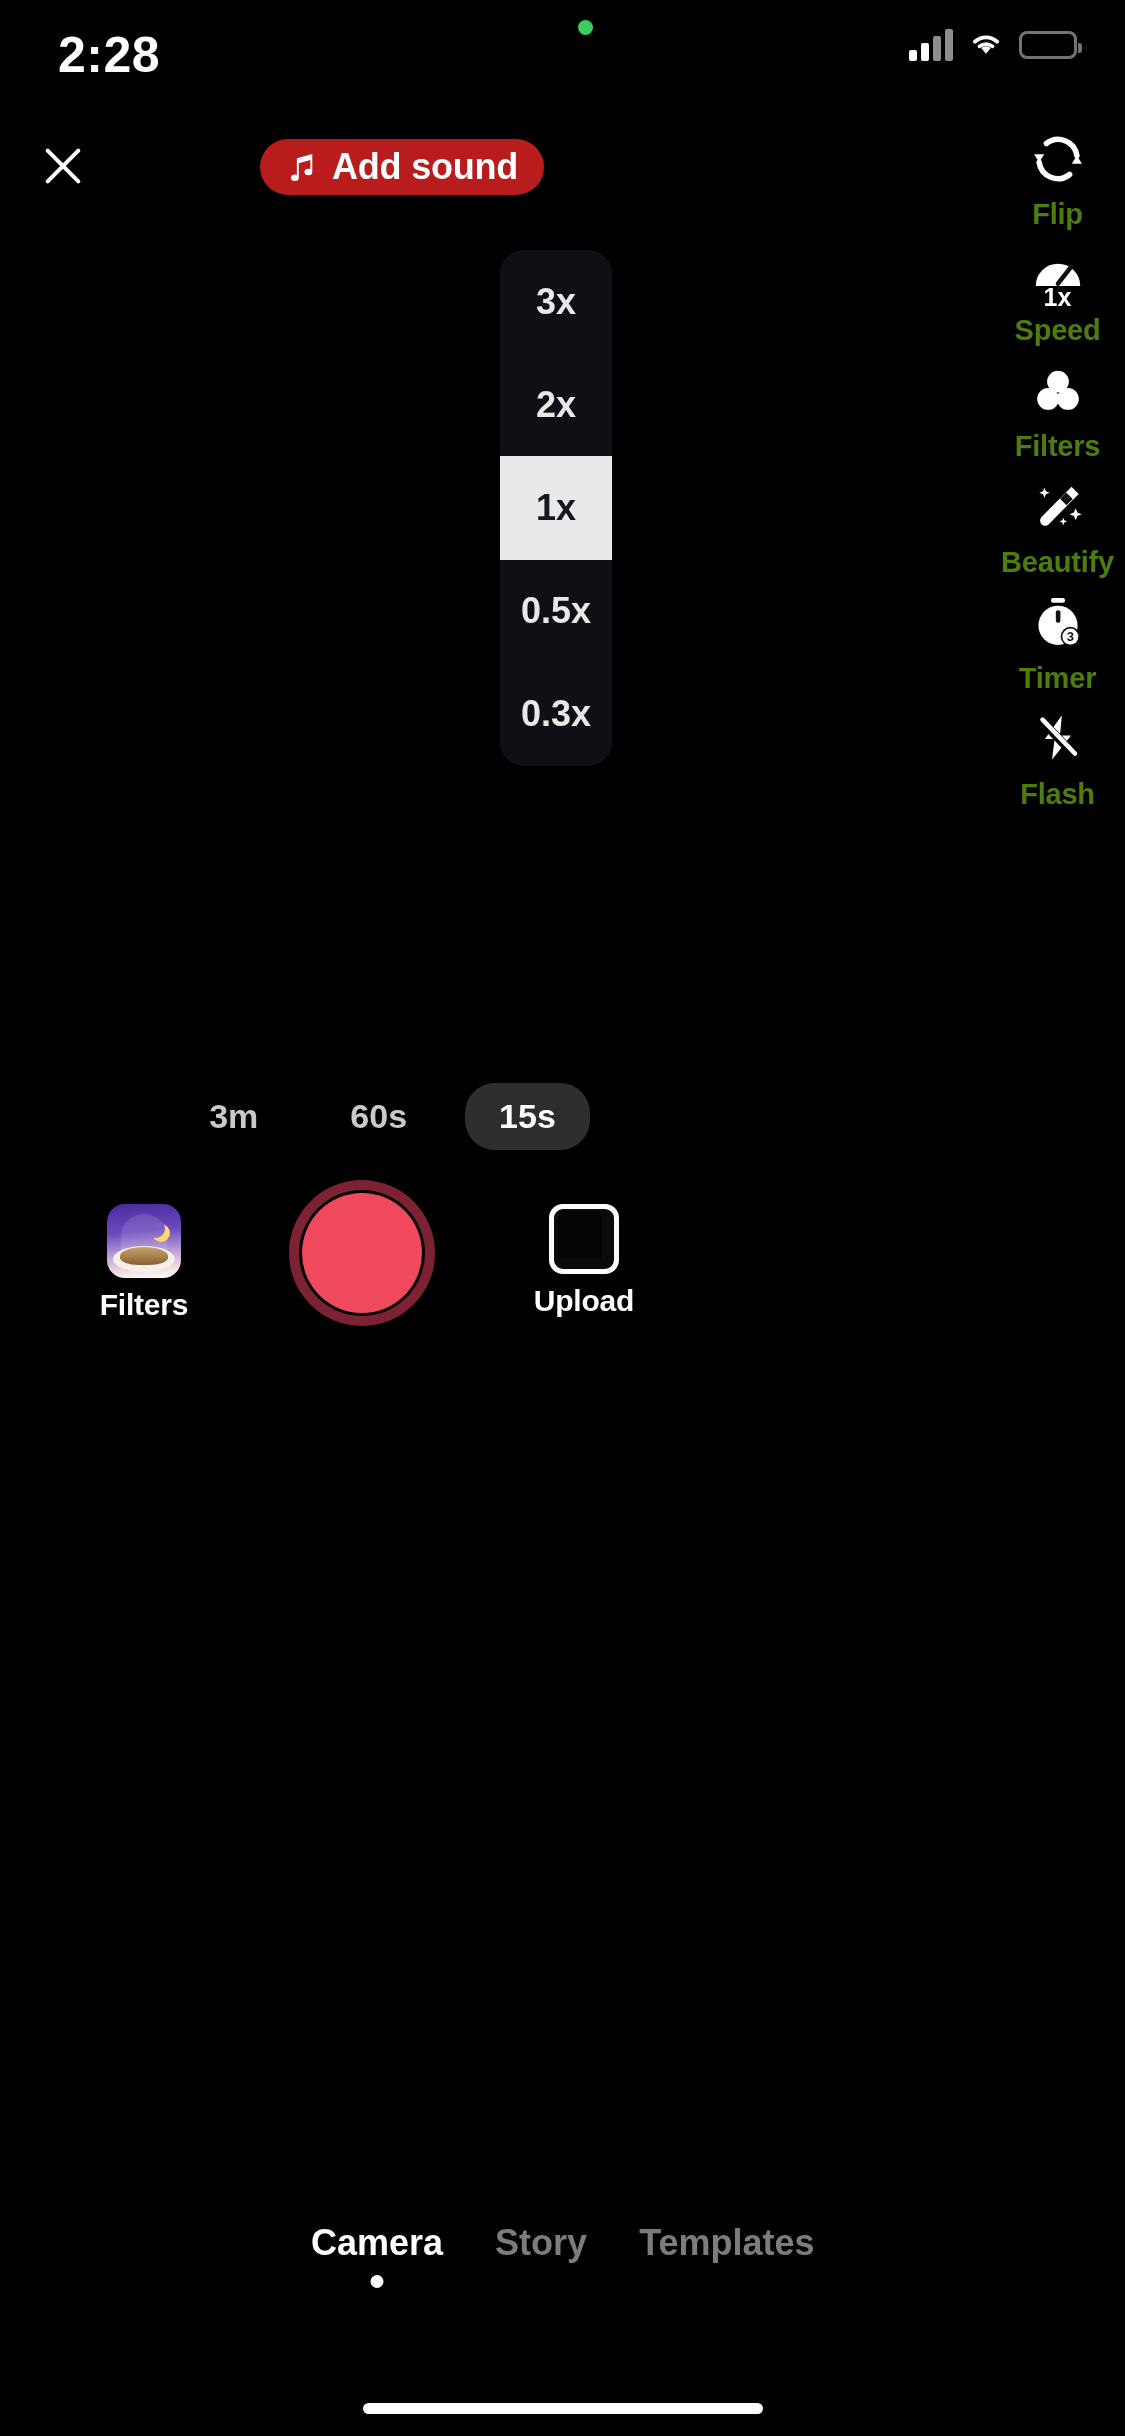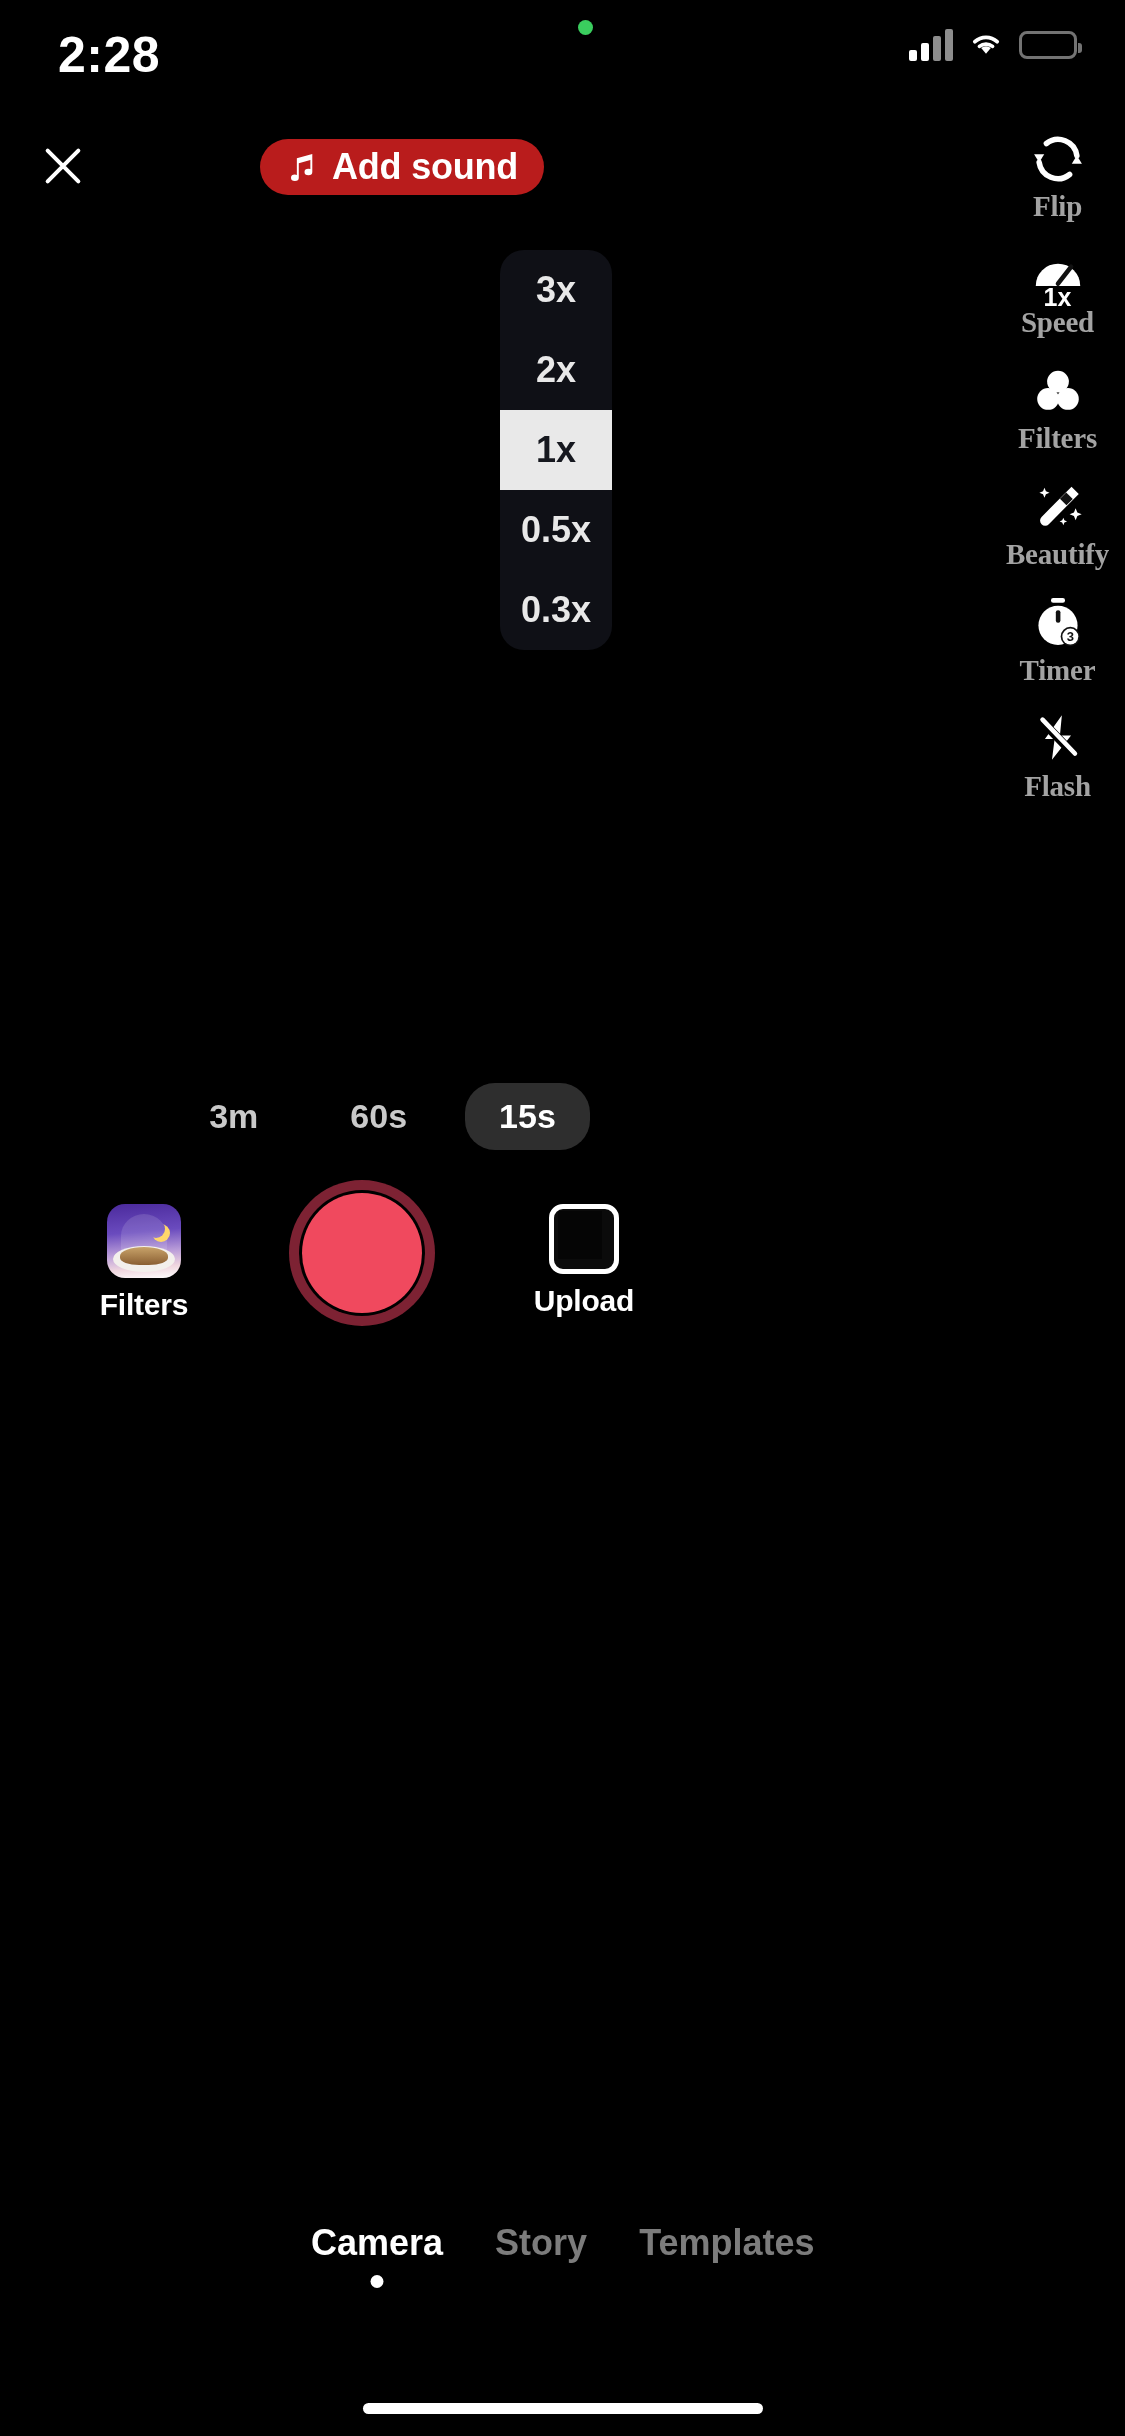--- a/index.html
+++ b/index.html
@@ -86,35 +86,36 @@
     display:flex; flex-direction:column;
     align-items:center; justify-content:flex-start;
     margin-bottom:0;
   }
   .side-icon {
     height:62px; width:62px;
     display:flex; align-items:center; justify-content:center;
     position:relative;
   }
   .side-label {
-    font-size:29px; font-weight:700; color:#a3a3a3;
-    letter-spacing:-0.2px; white-space:nowrap;font-family:Liberation Serif, serif;
+    margin-top:8px;
+    font-size:29px; font-weight:700; color:#4d7c0f;
+    letter-spacing:-0.2px; white-space:nowrap;
   }
   #speed-badge {
     position:absolute; bottom:-4px; left:50%;
     transform:translateX(-50%);
     font-size:25px; font-weight:800; color:#fff;
     text-shadow:0 0 3px #000, 0 0 3px #000;
     line-height:1;
   }
 
   
   #speed-panel {
     position:absolute; left:500px; top:250px;
-    width:112px; height:400px;
+    width:112px; height:516px;
     background:#0f1016;
     border-radius:24px;
     overflow:hidden;
     display:flex; flex-direction:column;
   }
   .speed-opt {
     flex:1;
     display:flex; align-items:center; justify-content:center;
     font-size:36px; font-weight:700; color:#e8e8e8;
   }

